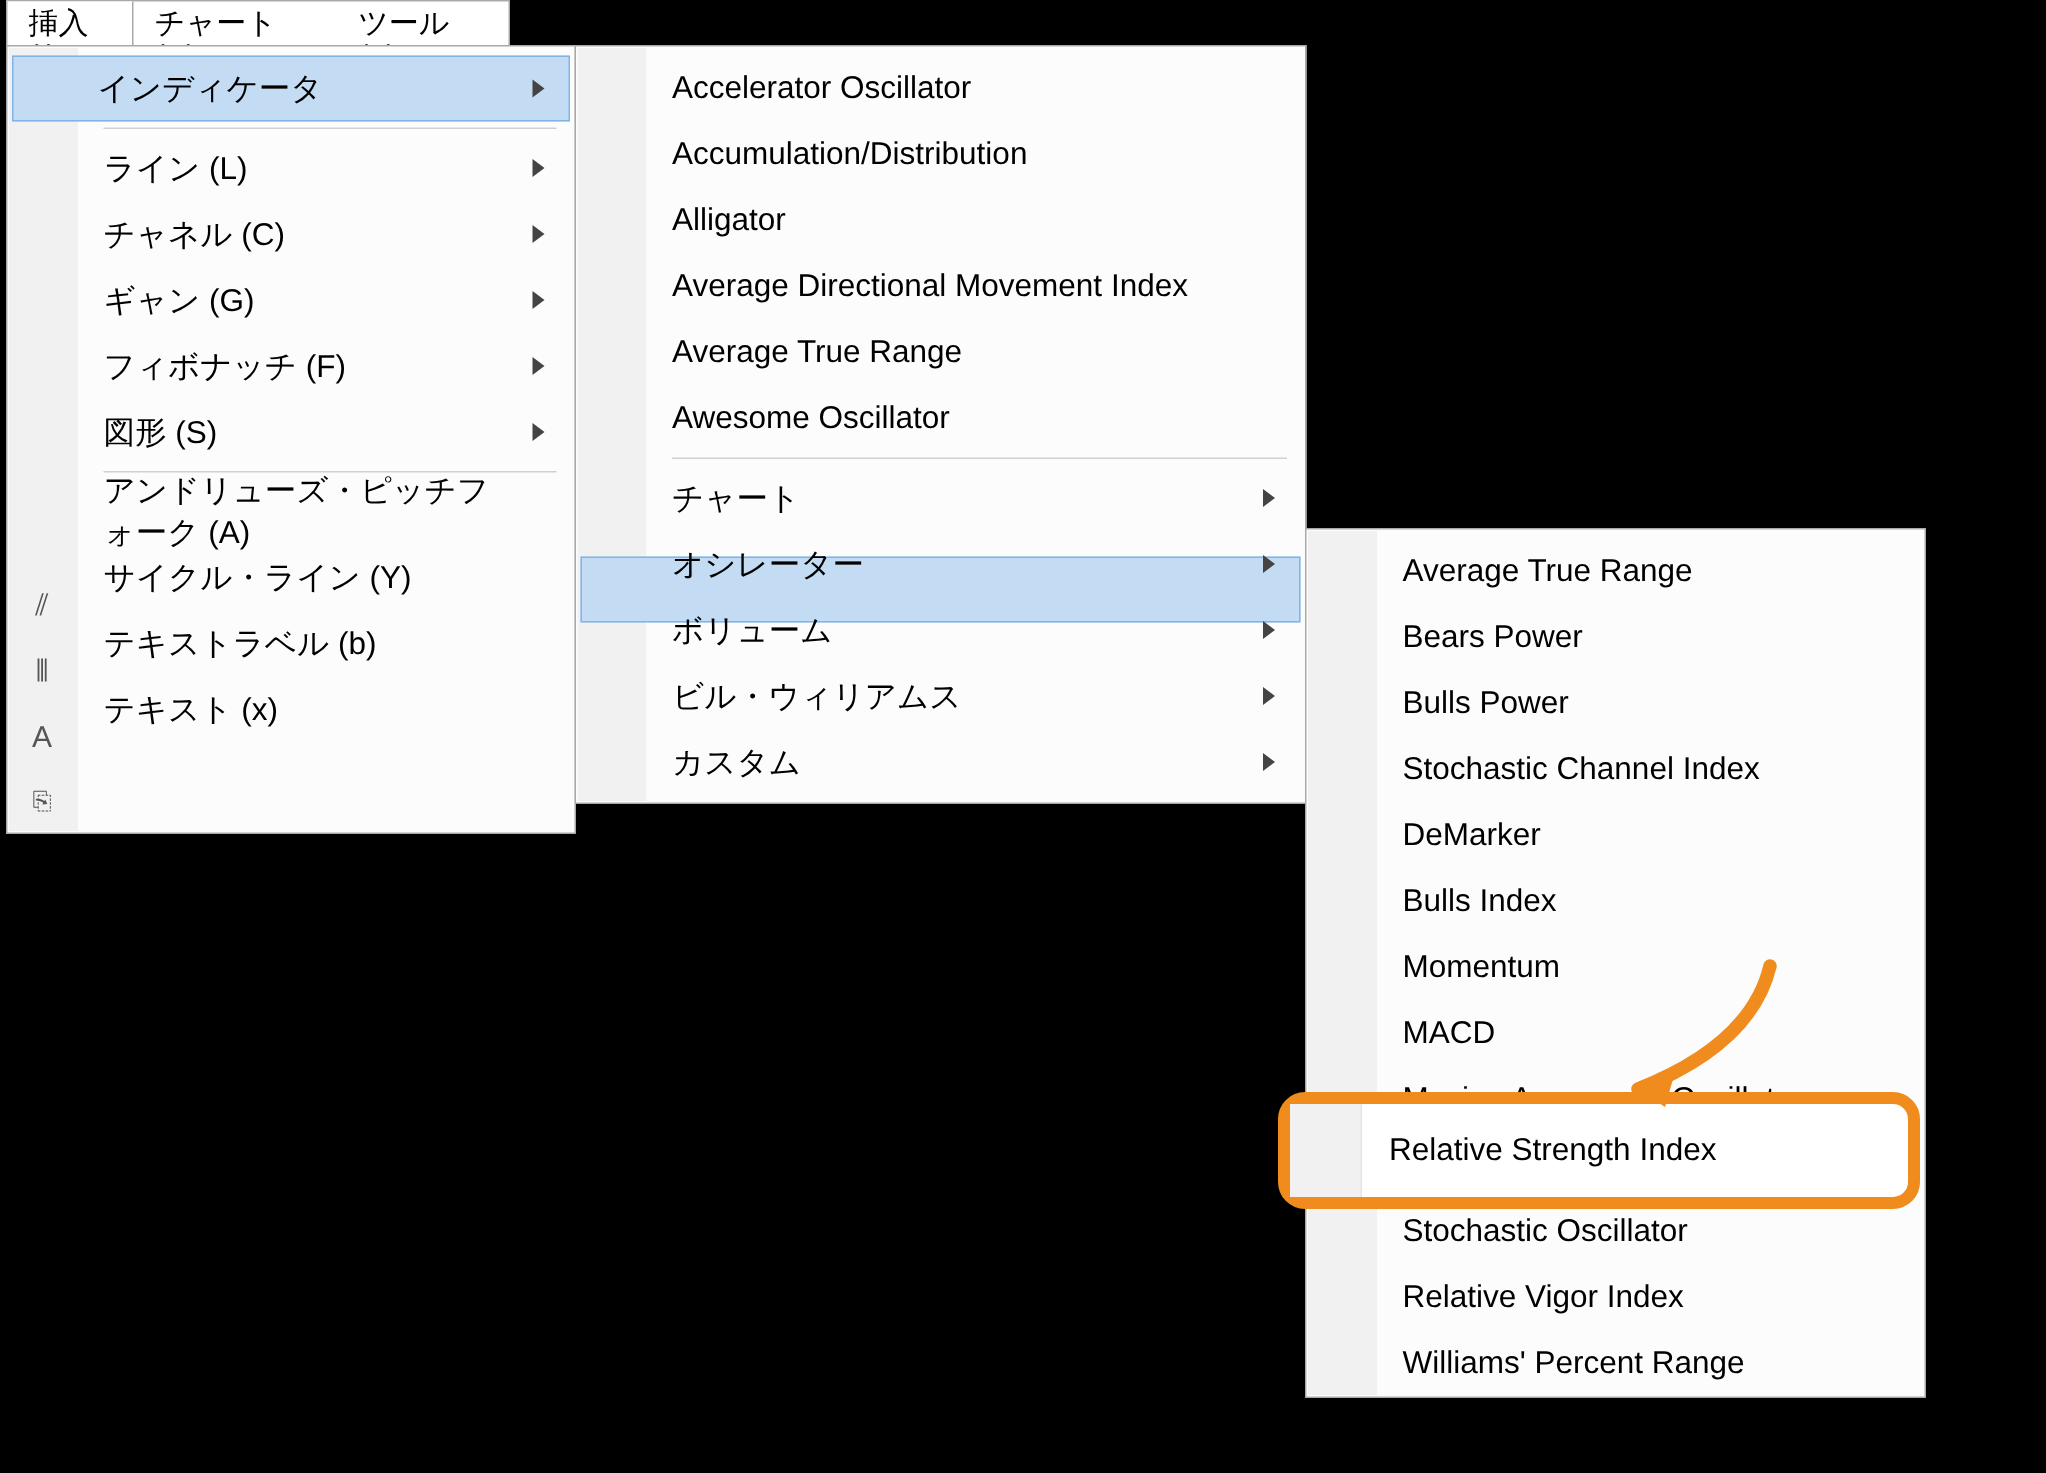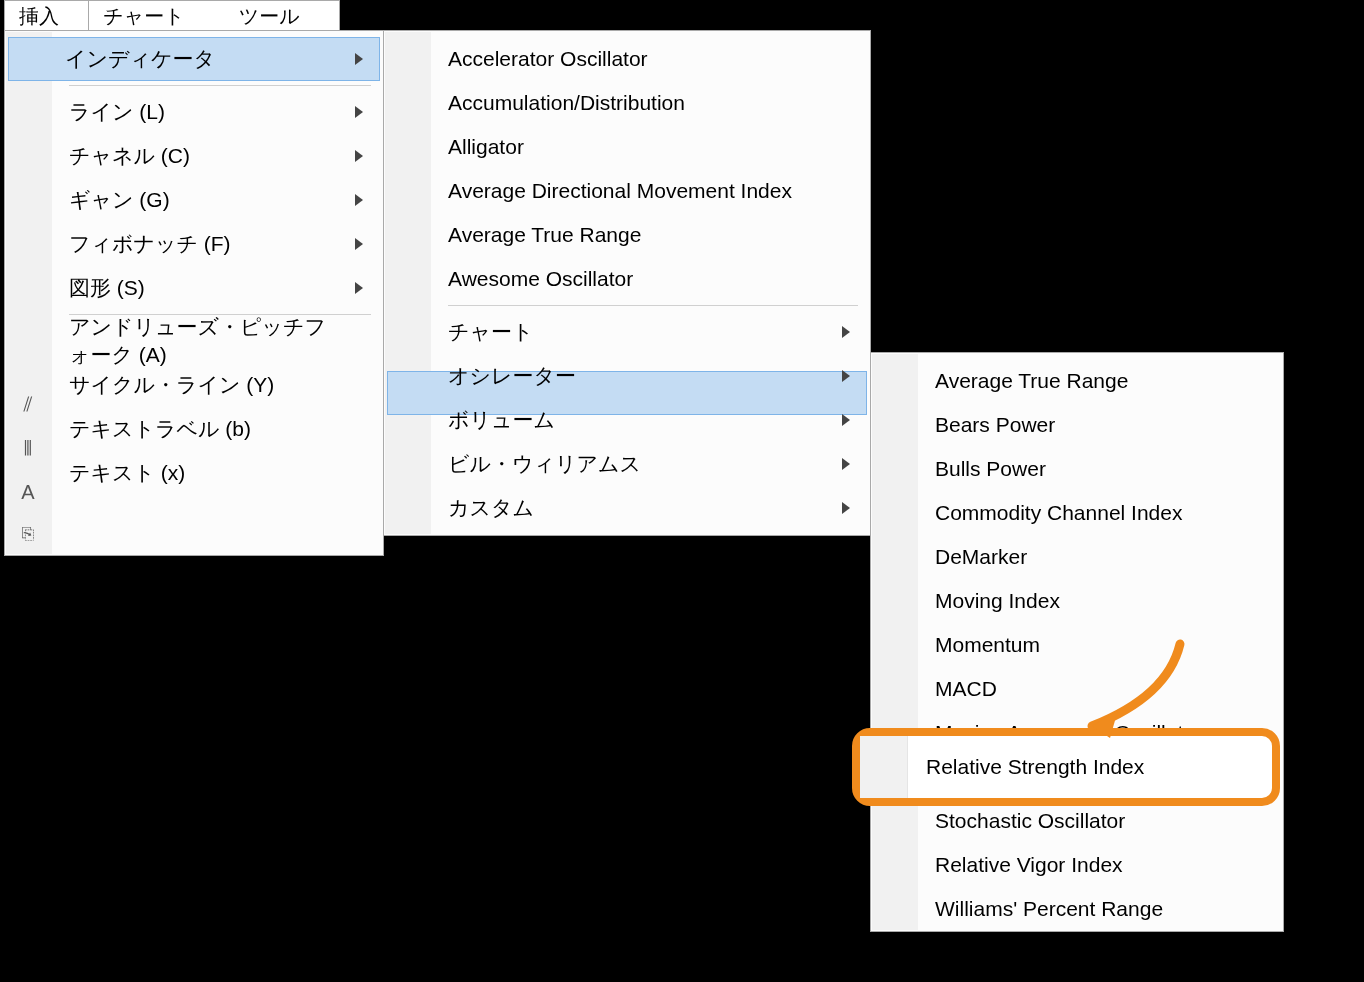--- a/index.html
+++ b/index.html
@@ -263,27 +263,27 @@
     <div class="item">
       <span>Average True Range</span>
     </div>
     <div class="item">
       <span>Bears Power</span>
     </div>
     <div class="item">
       <span>Bulls Power</span>
     </div>
     <div class="item">
-      <span>Commodity Channel Index</span>
+      <span>Stochastic Channel Index</span>
     </div>
     <div class="item">
       <span>DeMarker</span>
     </div>
     <div class="item">
-      <span>Moving Index</span>
+      <span>Bulls Index</span>
     </div>
     <div class="item">
       <span>Momentum</span>
     </div>
     <div class="item">
       <span>MACD</span>
     </div>
     <div class="item">
       <span>Moving Average of Oscillator</span>
     </div>

